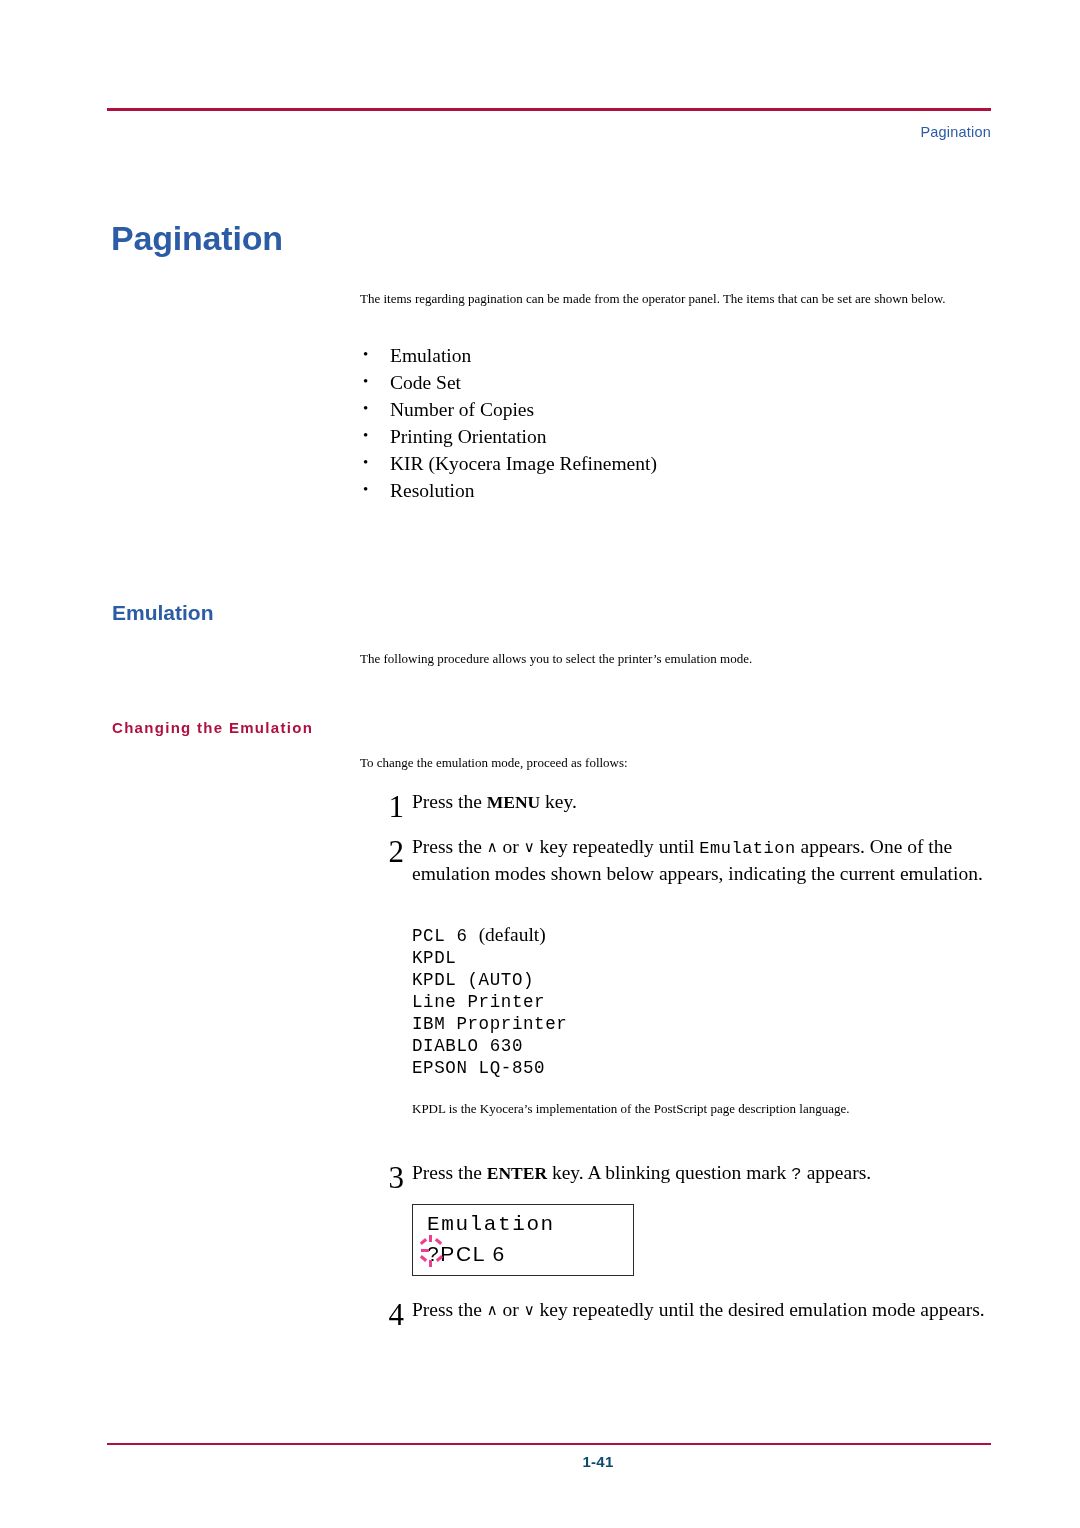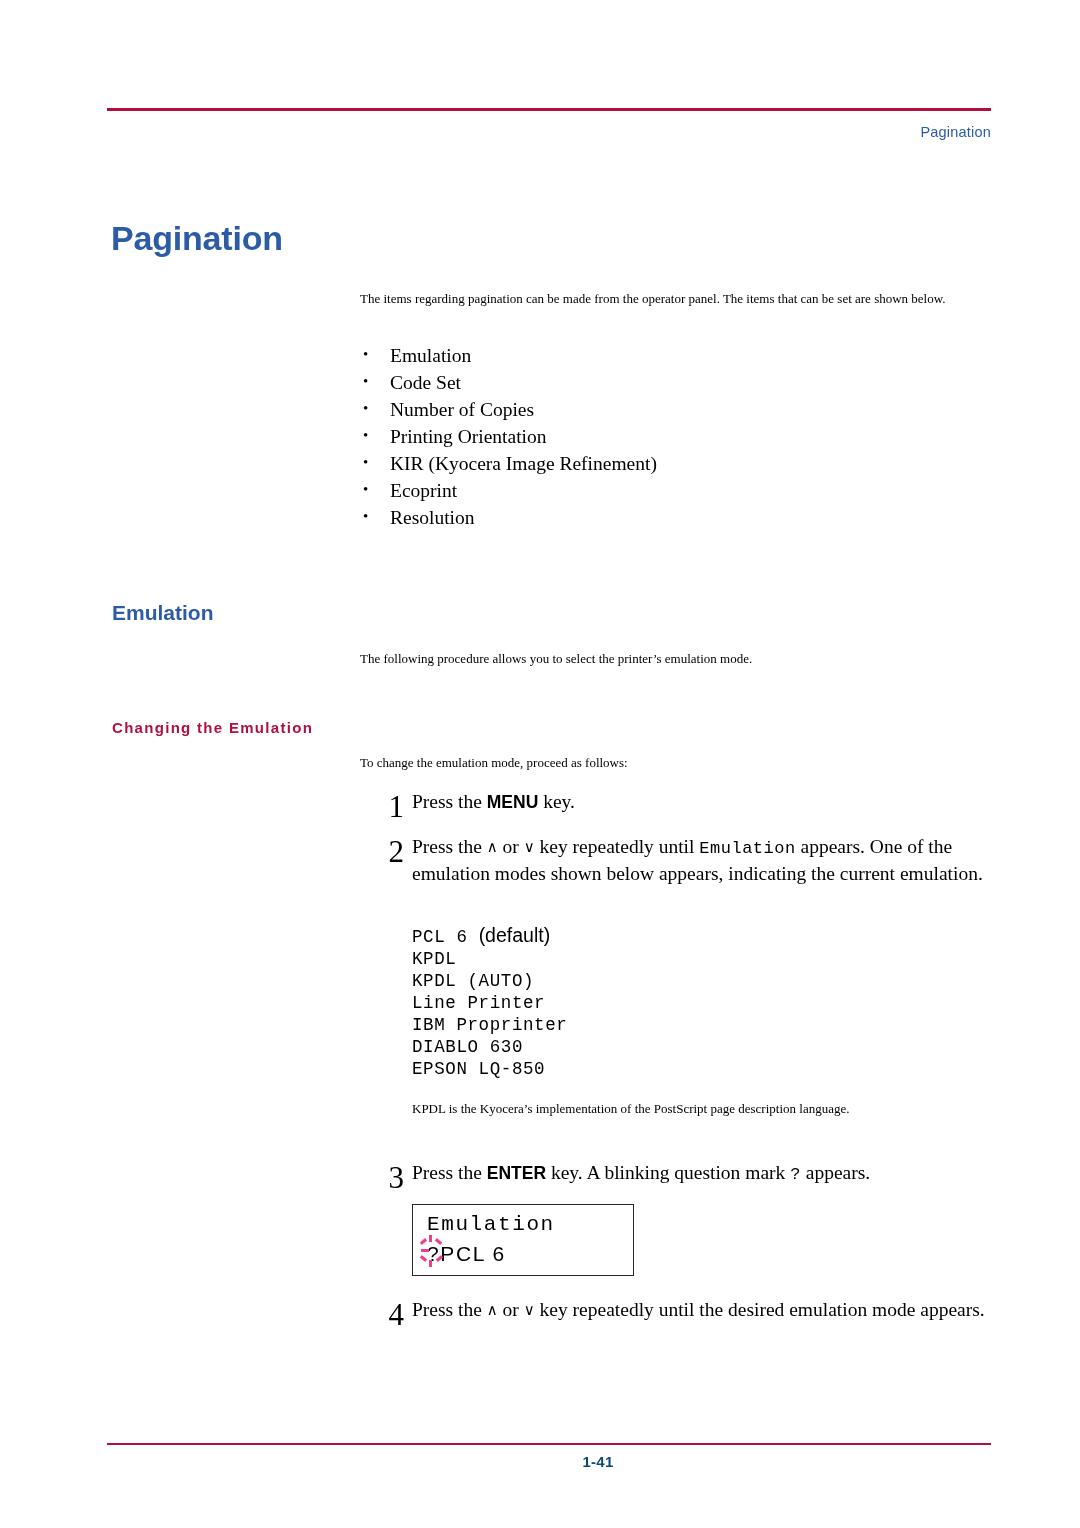--- a/index.html
+++ b/index.html
@@ -140,41 +140,41 @@
     margin-left: 52px;
     font-size: 19.5px;
     line-height: 25px;
   }
   .mono {
     font-family: "Liberation Mono", monospace;
     font-size: 17px;
     letter-spacing: 0.5px;
   }
   .kbd {
-    font-family: Liberation Sans, sans-serif;
+    font-family: Liberation Serif, serif;
     font-weight: bold;
     font-size: 17.5px;
   }
   .arrow {
     font-family: "Liberation Sans", sans-serif;
     font-size: 15px;
     position: relative;
     top: -1px;
   }
   .emu-list {
     position: absolute;
     left: 400px;
     top: 924px;
     font-family: "Liberation Mono", monospace;
     font-size: 17.5px;
     line-height: 22px;
     letter-spacing: 0.6px;
   }
   .emu-list .dflt {
-    font-family: Liberation Sans, sans-serif;
+    font-family: Liberation Serif, serif;
     font-size: 19.5px;
     letter-spacing: 0;
   }
   
   .lcd {
     position: absolute;
     left: 400px;
     top: 1204px;
     width: 222px;
     height: 72px;
@@ -231,21 +231,20 @@
   <div class="h1">Pagination</div>
 
   <div class="col para" style="top: 286px;">The items regarding pagination can be made from the operator panel. The items that can be set are shown below.</div>
 
   <ul class="bullets col" style="top: 342px;">
     <li>Emulation</li>
     <li>Code Set</li>
     <li>Number of Copies</li>
     <li>Printing Orientation</li>
     <li>KIR (Kyocera Image Refinement)</li>
-    <li>Ecoprint</li>
     <li>Resolution</li>
   </ul>
 
   <div class="h2">Emulation</div>
 
   <div class="col para" style="top: 646px;">The following procedure allows you to select the printer’s emulation mode.</div>
 
   <div class="h3">Changing the Emulation</div>
 
   <div class="col para" style="top: 750px;">To change the emulation mode, proceed as follows:</div>

